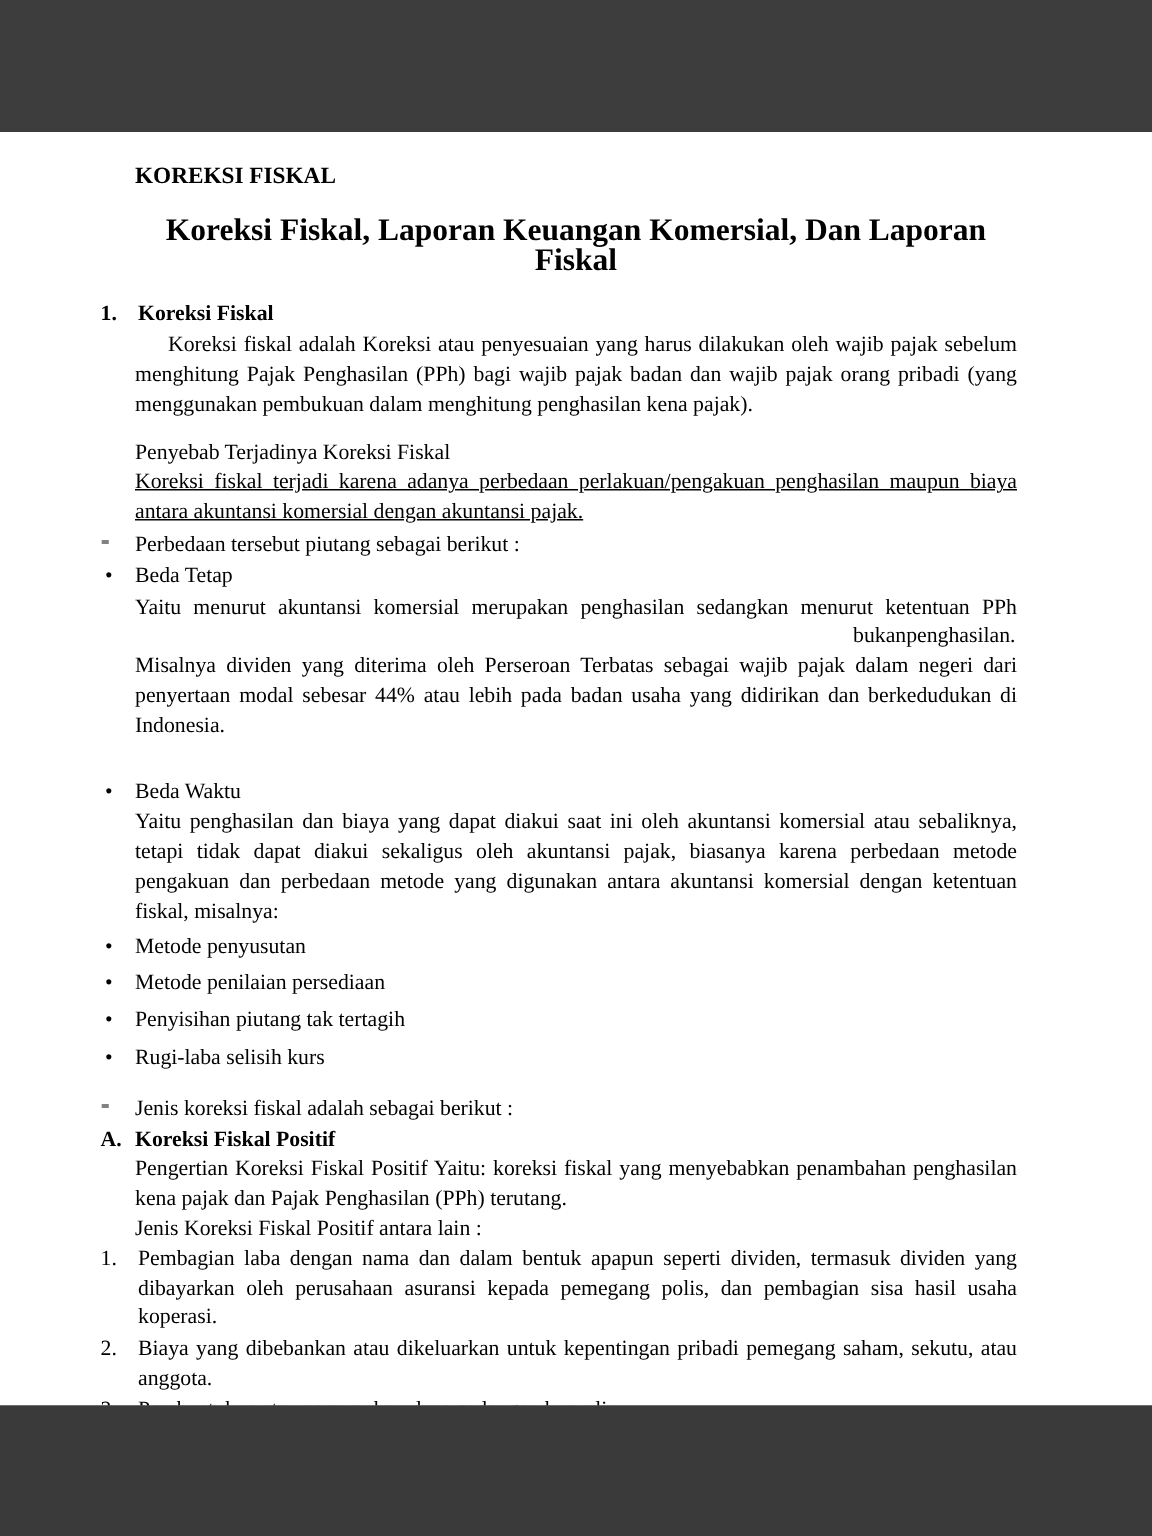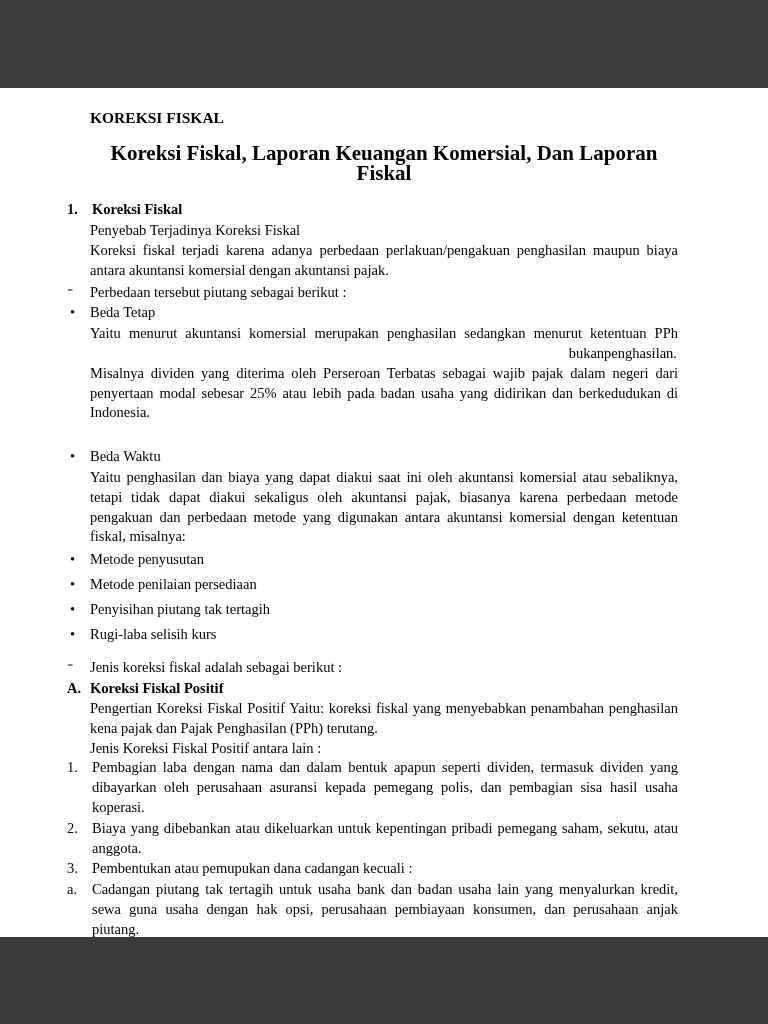--- a/index.html
+++ b/index.html
@@ -21,21 +21,21 @@
     padding:20px 90px 0 90px;
     font-size:14.5px;line-height:19.8px;
   }
   .doc-title{font-weight:bold;font-size:15.5px;margin:0 0 16px 0;}
   .doc-subtitle{font-weight:bold;font-size:21px;text-align:center;margin:0 0 17px 0;}
   .sec-heading{display:flex;font-weight:bold;margin:0 0 1px 0;}
   .sec-heading .num{width:25px;margin-left:-23px;flex-shrink:0;}
   p{margin:0;}
   .just{text-align:justify;}
   .intro{margin:0 0 12px 0;text-indent:22px;}
-  .cause-body{margin:0 0 2px 0;}
+  .cause-body{margin:0 0 2px 0;text-decoration:underline;}
   .hang{display:flex;margin:1px 0;}
   .hang .mark{width:23px;margin-left:-23px;flex-shrink:0;font-family:"DejaVu Sans",sans-serif;font-size:12px;}
   .hang .bullet{width:20px;margin-left:-20px;flex-shrink:0;}
   .hang .txt{flex:1;}
   .stretch-line{text-align:justify;text-align-last:justify;}
   .split-line{display:flex;justify-content:flex-end;}
   .split-line .filler{width:1px;}
   .example{margin:0 0 24px 0;}
   .bw-body{margin:0 0 3px 0;}
   .sub-item{display:flex;margin:0 0 5px 0;}
@@ -58,41 +58,42 @@
 
       <p class="doc-title">KOREKSI FISKAL</p>
 
       <p class="doc-subtitle">Koreksi Fiskal, Laporan Keuangan Komersial, Dan Laporan Fiskal</p>
 
       <div class="sec-heading">
         <span class="num">1.</span>
         <span>Koreksi Fiskal</span>
       </div>
 
+      <p class="just intro">Koreksi fiskal adalah Koreksi atau penyesuaian yang harus dilakukan oleh wajib pajak sebelum menghitung Pajak Penghasilan (PPh) bagi wajib pajak badan dan wajib pajak orang pribadi (yang menggunakan pembukuan dalam menghitung penghasilan kena pajak).</p>
 
       <p>Penyebab Terjadinya Koreksi Fiskal</p>
       <p class="just cause-body">Koreksi fiskal terjadi karena adanya perbedaan perlakuan/pengakuan penghasilan maupun biaya antara akuntansi komersial dengan akuntansi pajak.</p>
 
       <div class="hang">
         <span class="mark">⁼</span>
         <span class="txt">Perbedaan tersebut piutang sebagai berikut :</span>
       </div>
 
       <div class="hang">
         <span class="bullet">•</span>
         <span class="txt">Beda Tetap</span>
       </div>
 
       <p class="stretch-line">Yaitu menurut akuntansi komersial merupakan penghasilan sedangkan menurut ketentuan PPh</p>
       <div class="split-line">
         <span>bukan</span>
         <span>penghasilan.</span>
         <span class="filler"></span>
       </div>
-      <p class="just example">Misalnya dividen yang diterima oleh Perseroan Terbatas sebagai wajib pajak dalam negeri dari penyertaan modal sebesar 25% atau lebih pada badan usaha yang didirikan dan berkedudukan di Indonesia.</p>
+      <p class="just example">Misalnya dividen yang diterima oleh Perseroan Terbatas sebagai wajib pajak dalam negeri dari penyertaan modal sebesar 44% atau lebih pada badan usaha yang didirikan dan berkedudukan di Indonesia.</p>
 
       <div class="hang">
         <span class="bullet">•</span>
         <span class="txt">Beda Waktu</span>
       </div>
 
       <p class="just bw-body">Yaitu penghasilan dan biaya yang dapat diakui saat ini oleh akuntansi komersial atau sebaliknya, tetapi tidak dapat diakui sekaligus oleh akuntansi pajak, biasanya karena perbedaan metode pengakuan dan perbedaan metode yang digunakan antara akuntansi komersial dengan ketentuan fiskal, misalnya:</p>
 
       <div class="sub-list">
         <div class="sub-item">

